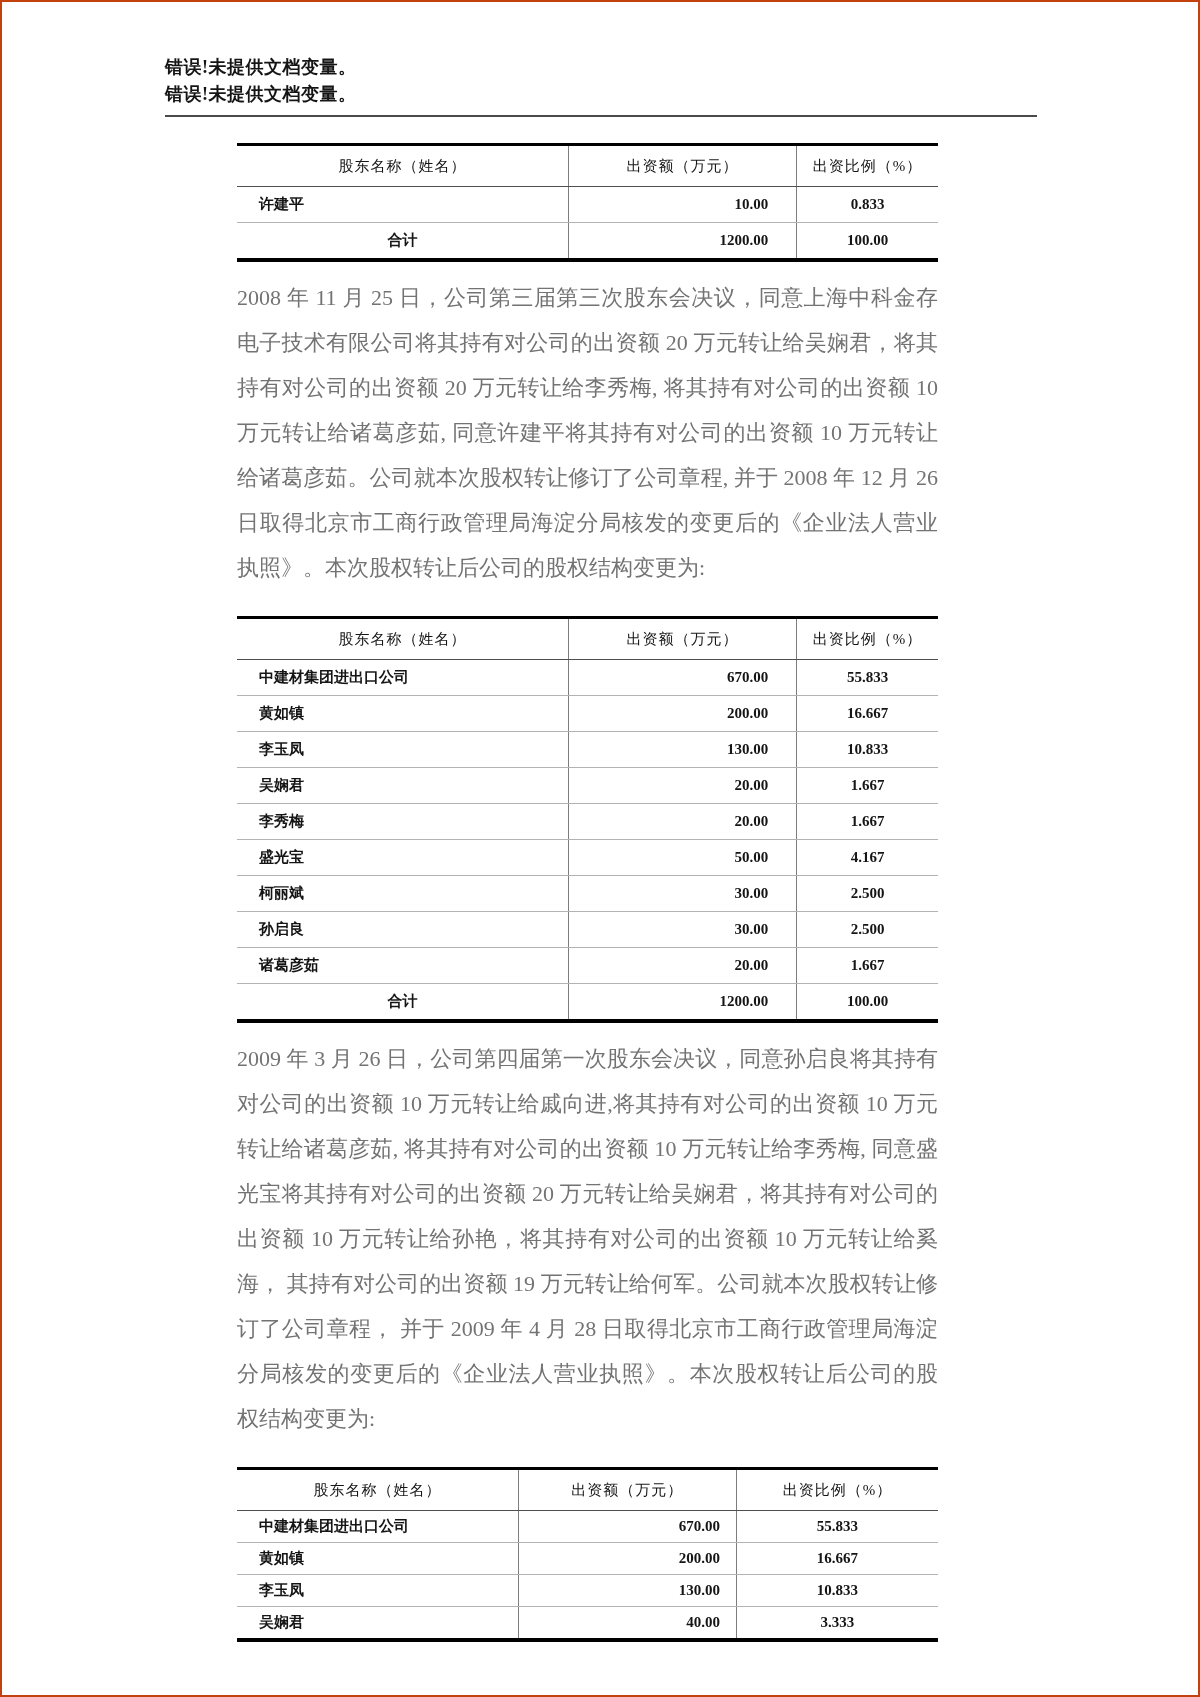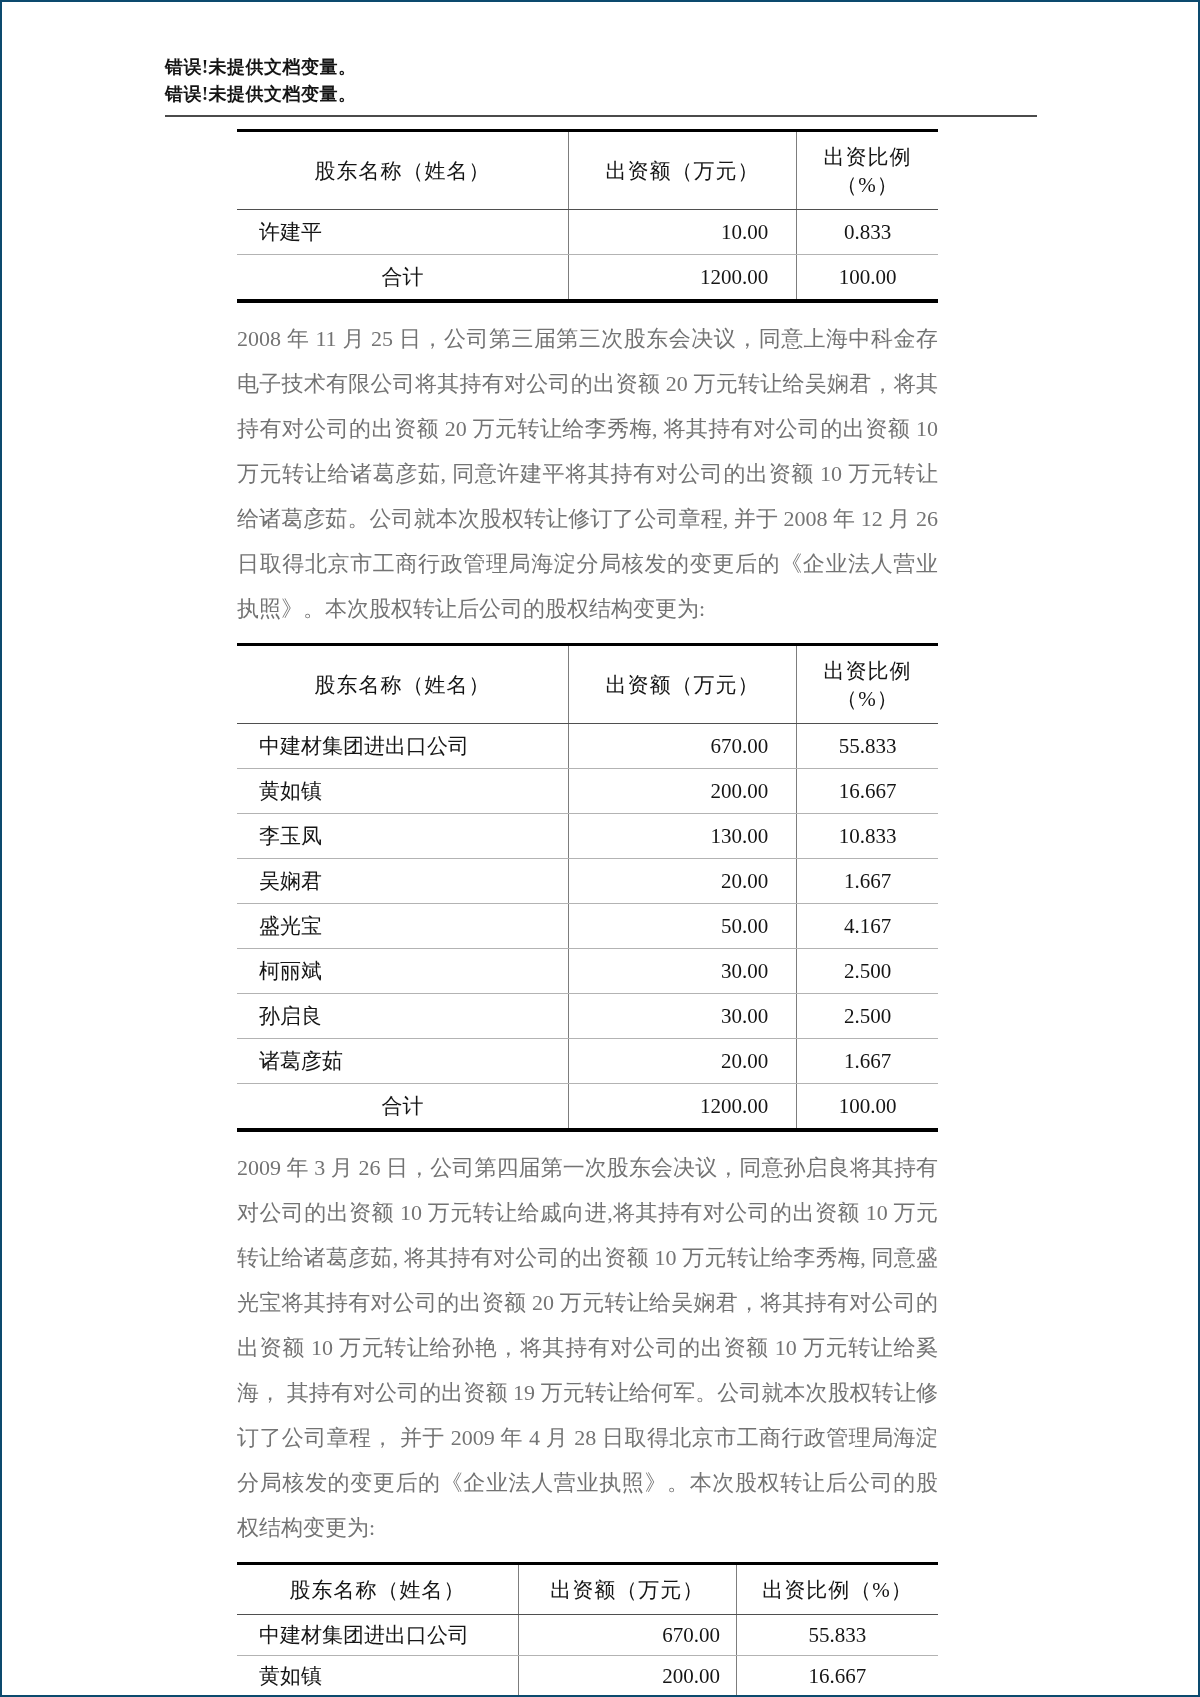--- a/index.html
+++ b/index.html
@@ -2,21 +2,21 @@
 <html lang="zh"><head>
 <meta charset="utf-8">
 <style>
   html, body { margin: 0; padding: 0; background: #ffffff; }
   .page {
     position: relative;
     width: 1200px;
     height: 1697px;
     box-sizing: border-box;
     background: #ffffff;
-    border: 2px solid #0c4a6e;
+    border: 2px solid #c2410c;
     overflow: hidden;
     font-family: "Liberation Serif", "DejaVu Serif", serif;
     color: #151515;
   }
   
   .doc-header { margin: 52px 0 0 163px; }
   .err-line {
     font-weight: bold;
     font-size: 18px;
     line-height: 27px;
@@ -44,33 +44,34 @@
     text-justify: inter-ideograph;
     color: #737373;
   }
   
   table.shareholder-table {
     width: 701px;
     border-collapse: collapse;
     table-layout: fixed;
     border-top: 3px solid #000;
     border-bottom: 4px solid #000;
-    font-size: 21px;
-    margin-top: 12px;
+    font-size: 15px;
+    margin-top: 26px;
   }
   .shareholder-table th {
     font-weight: normal;
     text-align: center;
     padding: 11px 4px 10px 4px;
     border-bottom: 1px solid #4f4f4f;
     letter-spacing: 1px;
   }
   .shareholder-table td {
     padding: 8px 4px;
     border-bottom: 1px solid #b3b3b3;
+    font-weight: bold;
   }
   .shareholder-table th + th,
   .shareholder-table td + td { border-left: 1px solid #7d7d7d; }
   .shareholder-table td.col-name  { text-align: left;  padding-left: 22px; }
   .shareholder-table td.col-amount{ text-align: right; padding-right: 28px; }
   .shareholder-table td.col-ratio { text-align: center; }
   .shareholder-table tr.total-row td.col-name { text-align: center; padding-left: 4px; }
   .shareholder-table tr:last-child td { border-bottom: none; }
   
   .t12 th:nth-child(1) { width: 47.8%; }
@@ -143,20 +144,25 @@
             <td class="col-name">李玉凤</td>
             <td class="col-amount">130.00</td>
             <td class="col-ratio">10.833</td>
           </tr>
           <tr>
             <td class="col-name">吴娴君</td>
             <td class="col-amount">20.00</td>
             <td class="col-ratio">1.667</td>
           </tr>
           <tr>
+            <td class="col-name">李秀梅</td>
+            <td class="col-amount">20.00</td>
+            <td class="col-ratio">1.667</td>
+          </tr>
+          <tr>
             <td class="col-name">盛光宝</td>
             <td class="col-amount">50.00</td>
             <td class="col-ratio">4.167</td>
           </tr>
           <tr>
             <td class="col-name">柯丽斌</td>
             <td class="col-amount">30.00</td>
             <td class="col-ratio">2.500</td>
           </tr>
           <tr>

